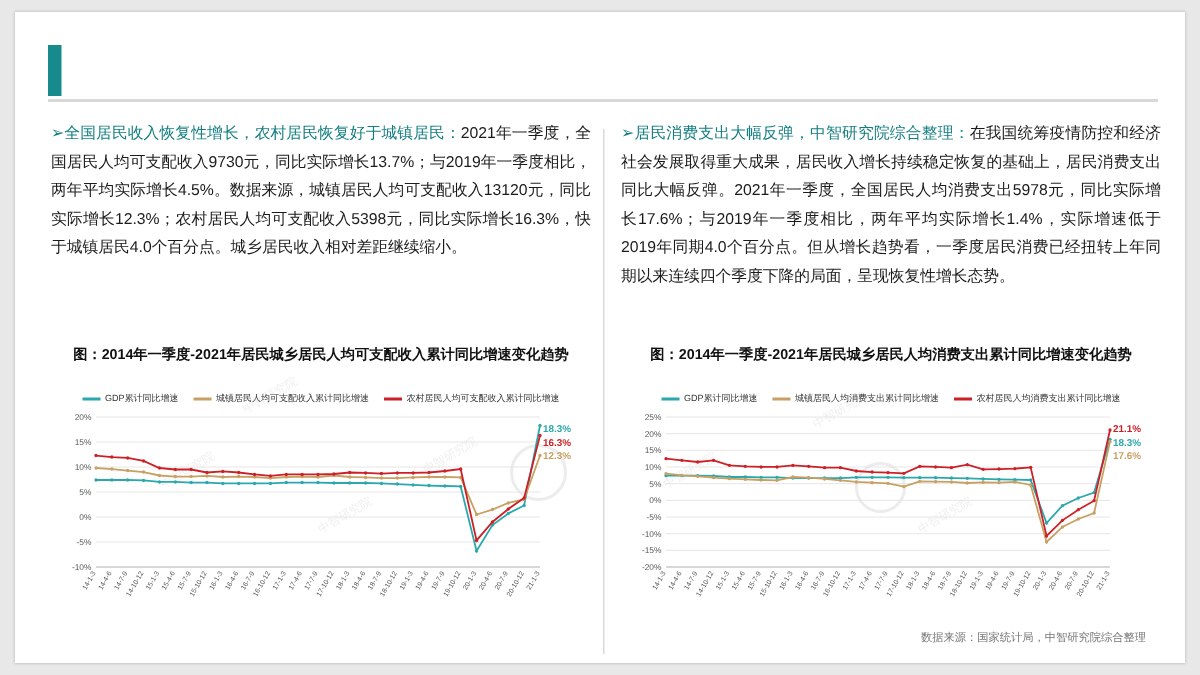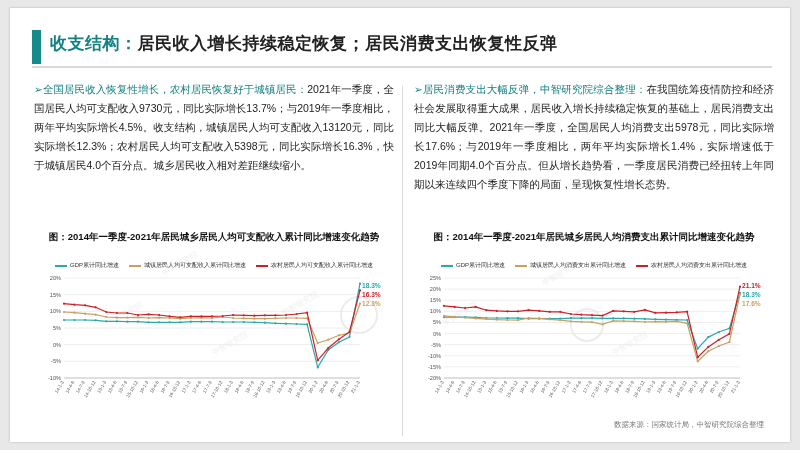--- a/index.html
+++ b/index.html
@@ -81,41 +81,38 @@
     font-size:7.5px;color:#777;
   }
 </style>
 </head>
 <body>
 
 <div class="slide">
 
   <div class="header">
     <div class="header-bar"></div>
-    <div class="header-title">
-      <span>收支结构：</span><span class="rest">居民收入增长持续稳定恢复；居民消费支出恢复性反弹</span>
-    </div>
     <div class="header-rule"></div>
   </div>
 
   <div class="divider"></div>
 
   <div class="wm" style="left:150px;top:250px;">中智研究院</div>
   <div class="wm" style="left:95px;top:300px;">中智研究院</div>
   <div class="wm" style="left:200px;top:330px;">中智研究院</div>
   <div class="wm" style="left:270px;top:290px;">中智研究院</div>
   <div class="wm" style="left:430px;top:300px;">中智研究院</div>
   <div class="wm" style="left:530px;top:260px;">中智研究院</div>
   <div class="wm" style="left:600px;top:330px;">中智研究院</div>
   <div class="wm-circle" style="left:330px;top:288px;width:34px;height:34px;"></div>
   <div class="wm-circle" style="left:560px;top:300px;width:30px;height:30px;"></div>
 
   <div class="col left">
     <div class="para">
-      <span class="arrow">➢</span><span class="lead">全国居民收入恢复性增长，农村居民恢复好于城镇居民：</span><span>2021年一季度，全国居民人均可支配收入9730元，同比实际增长13.7%；与2019年一季度相比，两年平均实际增长4.5%。收支结构，城镇居民人均可支配收入13120元，同比实际增长12.3%；农村居民人均可支配收入5398元，同比实际增长16.3%，快于城镇居民4.0个百分点。城乡居民收入相对差距继续缩小。</span>
+      <span class="arrow">➢</span><span class="lead">全国居民收入恢复性增长，农村居民恢复好于城镇居民：</span><span>2021年一季度，全国居民人均可支配收入9730元，同比实际增长13.7%；与2019年一季度相比，两年平均实际增长4.5%。数据来源，城镇居民人均可支配收入13120元，同比实际增长12.3%；农村居民人均可支配收入5398元，同比实际增长16.3%，快于城镇居民4.0个百分点。城乡居民收入相对差距继续缩小。</span>
     </div>
     <div class="chart-wrap" style="left:0;">
       <div class="chart-title">图：2014年一季度-2021年居民城乡居民人均可支配收入累计同比增速变化趋势</div>
       <div class="legend">
         <div class="legend-item">
             <span class="legend-swatch" style="background:#2aa8ab"></span>
             <span>GDP累计同比增速</span>
           </div>
         <div class="legend-item">
             <span class="legend-swatch" style="background:#c9a063"></span>

